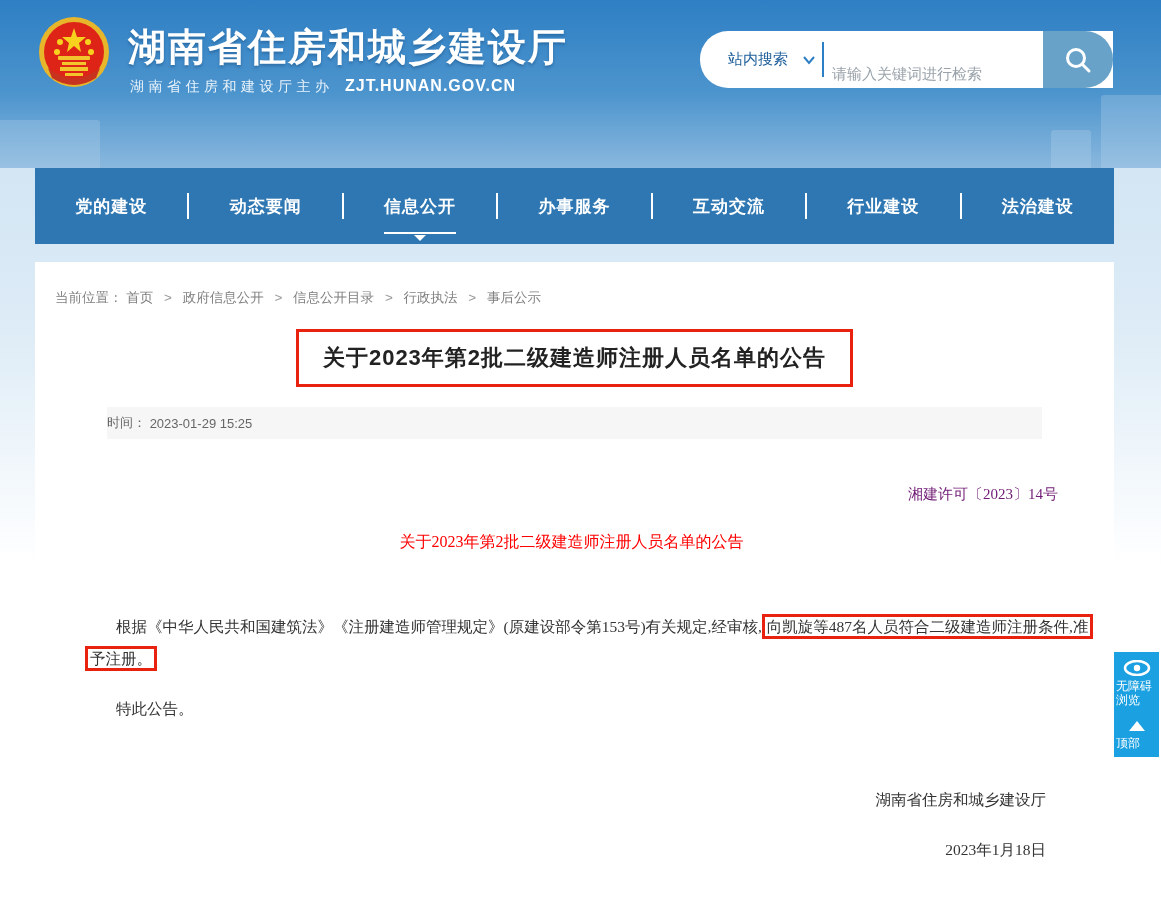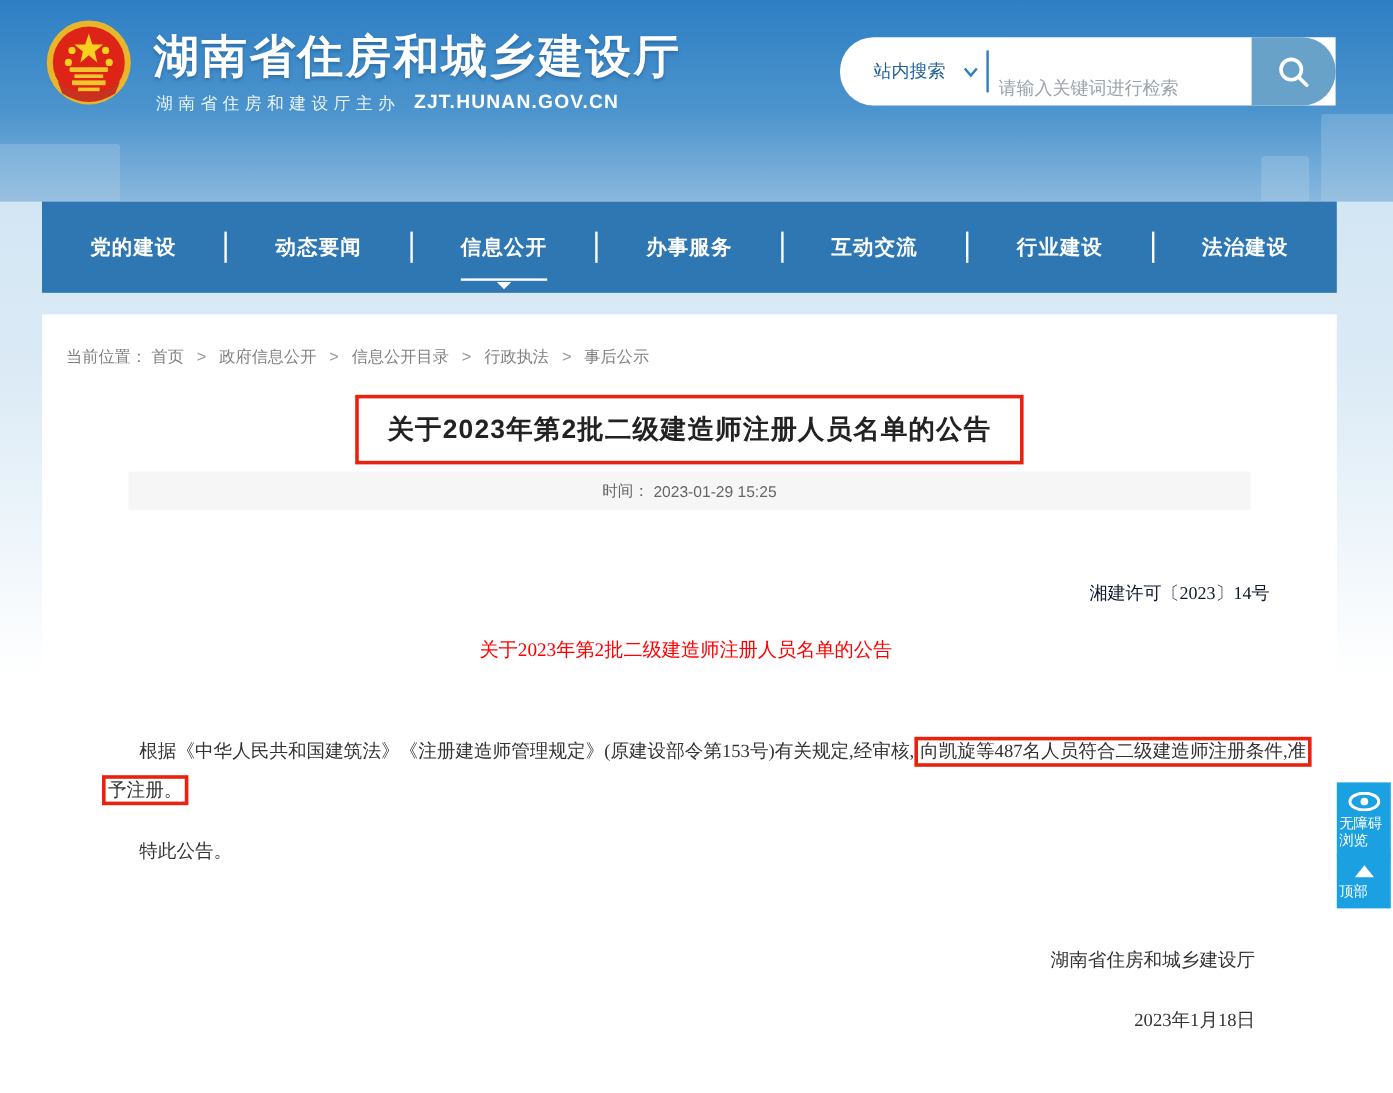--- a/index.html
+++ b/index.html
@@ -84,27 +84,27 @@
 
   .headline-wrap { text-align:center; margin-top:22px; }
   .headline-box {
     display:inline-block; border:3px solid #e8220f; padding:11px 24px;
   }
   .headline {
     font-size:22px; font-weight:bold; color:#222222; letter-spacing:1px;
   }
 
   .time-bar {
-    margin:6px auto 0 auto; width:935px; height:32px; background:#f6f6f6;
-    display:flex; align-items:center; justify-content:center;
+    margin:20px auto 0 auto; width:935px; height:32px; background:#f6f6f6;
+    display:flex; align-items:center; 
     font-size:13px; color:#666666;
   }
 
   .doc { padding:0 56px 0 50px; font-family:"Liberation Serif", serif; }
-  .doc-number { margin-top:60px; text-align:right; color:#0f172a; font-size:15px; cursor:pointer; }
+  .doc-number { margin-top:46px; text-align:right; color:#701a75; font-size:15px; cursor:pointer; }
   .doc-title { margin-top:28px; text-align:center; color:#ff0000; font-size:16px; }
   .doc-body { margin-top:58px; font-size:15.5px; color:#333333; line-height:32px; }
   .doc-line1 { white-space:nowrap; }
   .indent { display:inline-block; width:31px; }
   .hl-box { border:3px solid #e8220f; padding:1px 2px; }
   .doc-closing { margin-top:24px; font-size:15.5px; color:#333333; }
   .doc-attachment { margin-top:16px; font-size:15.5px; color:#333333; }
   .doc-signature { margin-top:70px; text-align:right; font-size:15.5px; color:#333333; padding-right:12px; }
   .doc-date { margin-top:29px; text-align:right; font-size:15.5px; color:#333333; padding-right:12px; }
 

